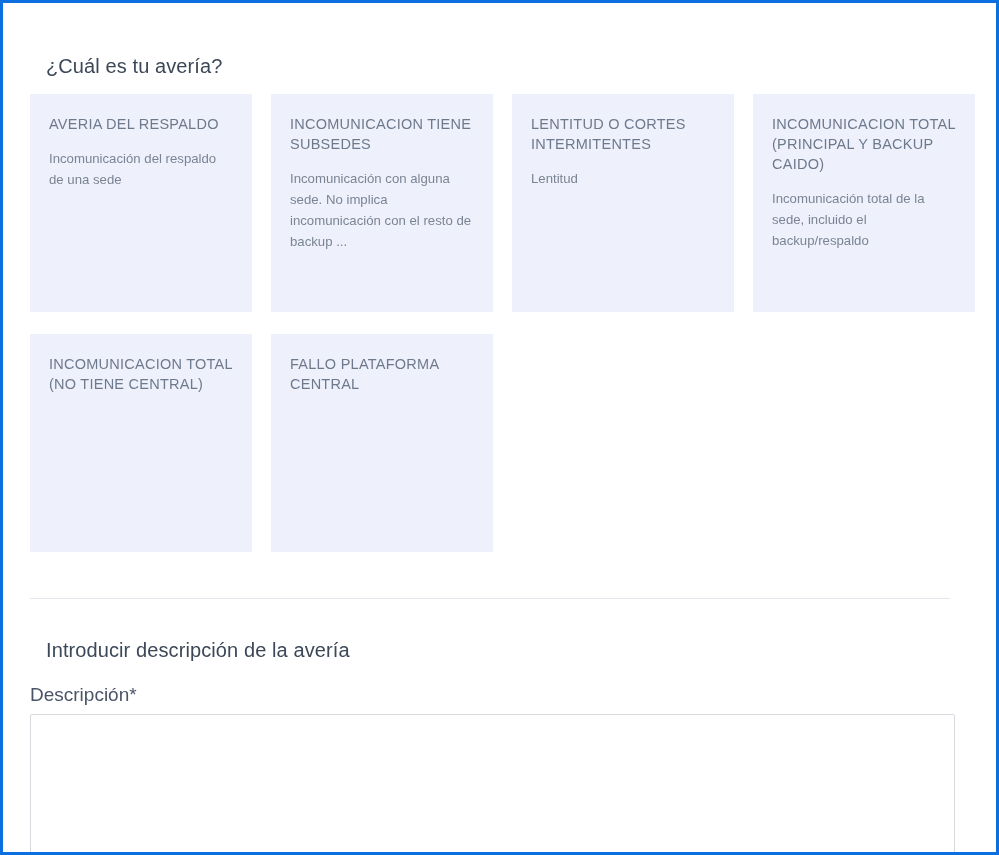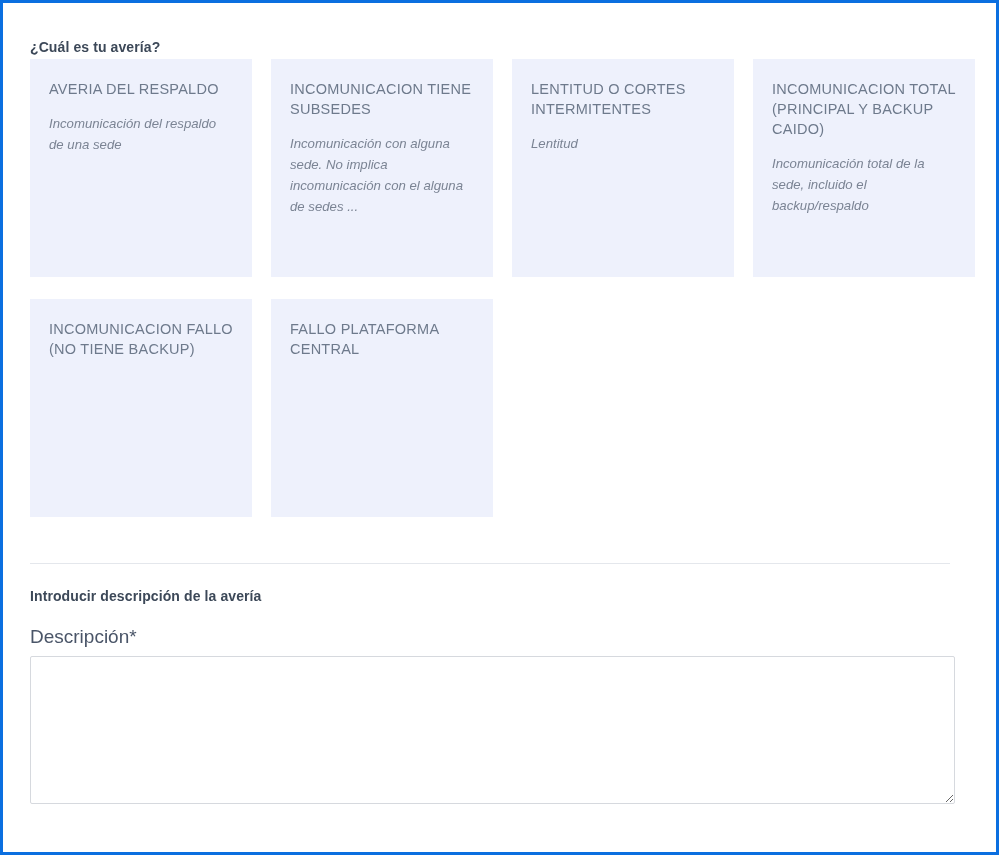--- a/index.html
+++ b/index.html
@@ -29,25 +29,25 @@
     position: absolute;
     left: 0;
     top: 0;
     right: 0;
     bottom: 0;
     padding: 0 24px;
   }
 
   
   .section-heading {
-    font-size: 14px;
-    font-weight: 700;
+    font-size: 20px;
+    font-weight: 400;
     color: #3c4858;
     letter-spacing: 0.1px;
-    margin: 0;
+    margin: 16px;
     padding-top: 36px;
     padding-left: 3px;
   }
 
   .card-grid {
     display: grid;
     grid-template-columns: repeat(4, 222px);
     column-gap: 19px;
     row-gap: 22px;
     margin-top: 4px;
@@ -70,21 +70,20 @@
     line-height: 20px;
     margin: 0 0 14px 0;
   }
 
   .fault-card-desc {
     font-size: 13.2px;
     font-weight: 400;
     color: #7b8494;
     line-height: 21px;
     margin: 0;
-    font-style: italic;
   }
 
   
   .divider {
     height: 1px;
     background: #e4e7ec;
     margin: 46px 22px 0 3px;
   }
 
   
@@ -126,36 +125,36 @@
 
     <div class="card-grid">
 
       <div class="fault-card">
         <div class="fault-card-title">AVERIA DEL RESPALDO</div>
         <div class="fault-card-desc">Incomunicación del respaldo de una sede</div>
       </div>
 
       <div class="fault-card">
         <div class="fault-card-title">INCOMUNICACION TIENE SUBSEDES</div>
-        <div class="fault-card-desc">Incomunicación con alguna sede. No implica incomunicación con el alguna de sedes ...</div>
+        <div class="fault-card-desc">Incomunicación con alguna sede. No implica incomunicación con el resto de backup ...</div>
       </div>
 
       <div class="fault-card">
         <div class="fault-card-title">LENTITUD O CORTES INTERMITENTES</div>
         <div class="fault-card-desc">Lentitud</div>
       </div>
 
       <div class="fault-card">
         <div class="fault-card-title">INCOMUNICACION TOTAL (PRINCIPAL Y BACKUP CAIDO)</div>
         <div class="fault-card-desc">Incomunicación total de la sede, incluido el backup/respaldo</div>
       </div>
 
 
       <div class="fault-card">
-        <div class="fault-card-title">INCOMUNICACION FALLO (NO TIENE BACKUP)</div>
+        <div class="fault-card-title">INCOMUNICACION TOTAL (NO TIENE CENTRAL)</div>
       </div>
 
       <div class="fault-card">
         <div class="fault-card-title">FALLO PLATAFORMA CENTRAL</div>
         <div class="fault-card-desc"></div>
       </div>
 
     </div>
 
     <div class="divider"></div>

